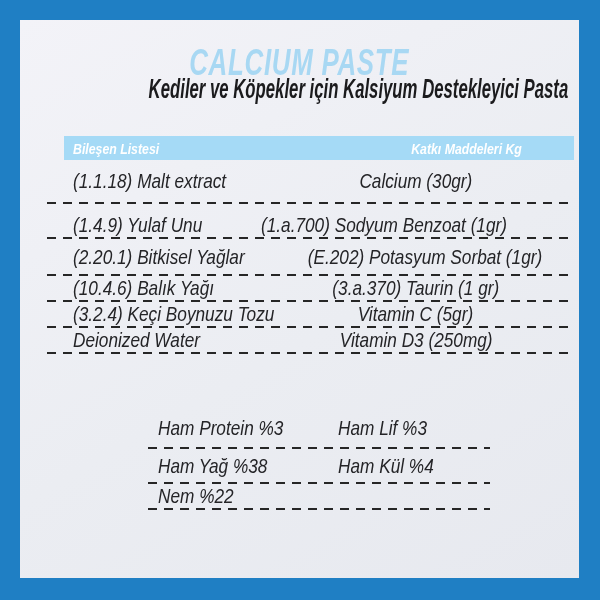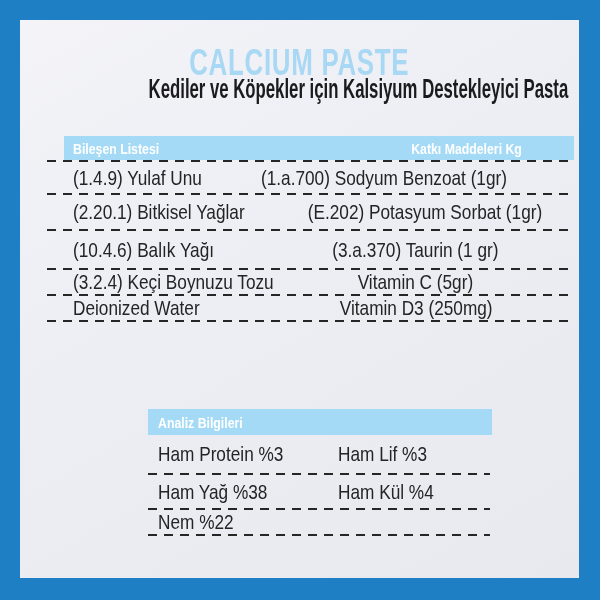--- a/index.html
+++ b/index.html
@@ -11,20 +11,21 @@
   html,body{margin:0;padding:0;}
   body{
     width:600px;height:600px;position:relative;overflow:hidden;
     background:var(--border-blue);
     font-family:"Liberation Sans", sans-serif;
     color:var(--ink);
   }
   .panel{
     position:absolute;left:20px;top:20px;right:21px;bottom:22px;
     background:linear-gradient(150deg,#f3f3f8 0%,#ebedf2 55%,#e7e9ef 100%);
+    font-style:italic;
   }
   
   .cond{display:inline-block;white-space:nowrap;}
   .o-left{transform:scaleX(0.82);transform-origin:0 50%;}
   .o-center{transform:scaleX(0.82);transform-origin:50% 50%;}
 
   .title{
     position:absolute;top:22px;left:0;width:100%;text-align:center;
     font-size:37px;font-weight:bold;color:var(--title-blue);letter-spacing:1px;
   }
@@ -88,20 +89,24 @@
   <div class="ing-table">
     <div class="band">
       <div class="h-left">
         <span class="cond o-left">Bileşen Listesi</span>
       </div>
       <div class="h-right">
         <span class="cond o-center">Katkı Maddeleri Kg</span>
       </div>
     </div>
     <div>
+        <div class="ing-row">
+          <div class="cell-left"><span class="cond o-left">(1.1.18) Malt extract</span></div>
+          <div class="cell-right"><span class="cond o-center">Calcium (30gr)</span></div>
+        </div>
         <div class="divider"></div>
         <div class="ing-row">
           <div class="cell-left"><span class="cond o-left">(1.4.9) Yulaf Unu</span></div>
           <div class="cell-right"><span class="cond o-center">(1.a.700) Sodyum Benzoat (1gr)</span></div>
         </div>
         <div class="divider"></div>
         <div class="ing-row">
           <div class="cell-left"><span class="cond o-left">(2.20.1) Bitkisel Yağlar</span></div>
           <div class="cell-right"><span class="cond o-center">(E.202) Potasyum Sorbat (1gr)</span></div>
         </div>
@@ -118,25 +123,20 @@
         <div class="divider"></div>
         <div class="ing-row">
           <div class="cell-left"><span class="cond o-left">Deionized Water</span></div>
           <div class="cell-right"><span class="cond o-center">Vitamin D3 (250mg)</span></div>
         </div>
         <div class="divider"></div>
       </div>
   </div>
 
   <div class="an-table">
-    <div class="band">
-      <div class="h-left">
-        <span class="cond o-left">Analiz Bilgileri</span>
-      </div>
-    </div>
     <div>
         <div class="an-row">
           <div class="a-left"><span class="cond o-left">Ham Protein %3</span></div>
           <div class="a-right"><span class="cond o-left">Ham Lif %3</span></div>
         </div>
         <div class="divider"></div>
         <div class="an-row">
           <div class="a-left"><span class="cond o-left">Ham Yağ %38</span></div>
           <div class="a-right"><span class="cond o-left">Ham Kül %4</span></div>
         </div>

